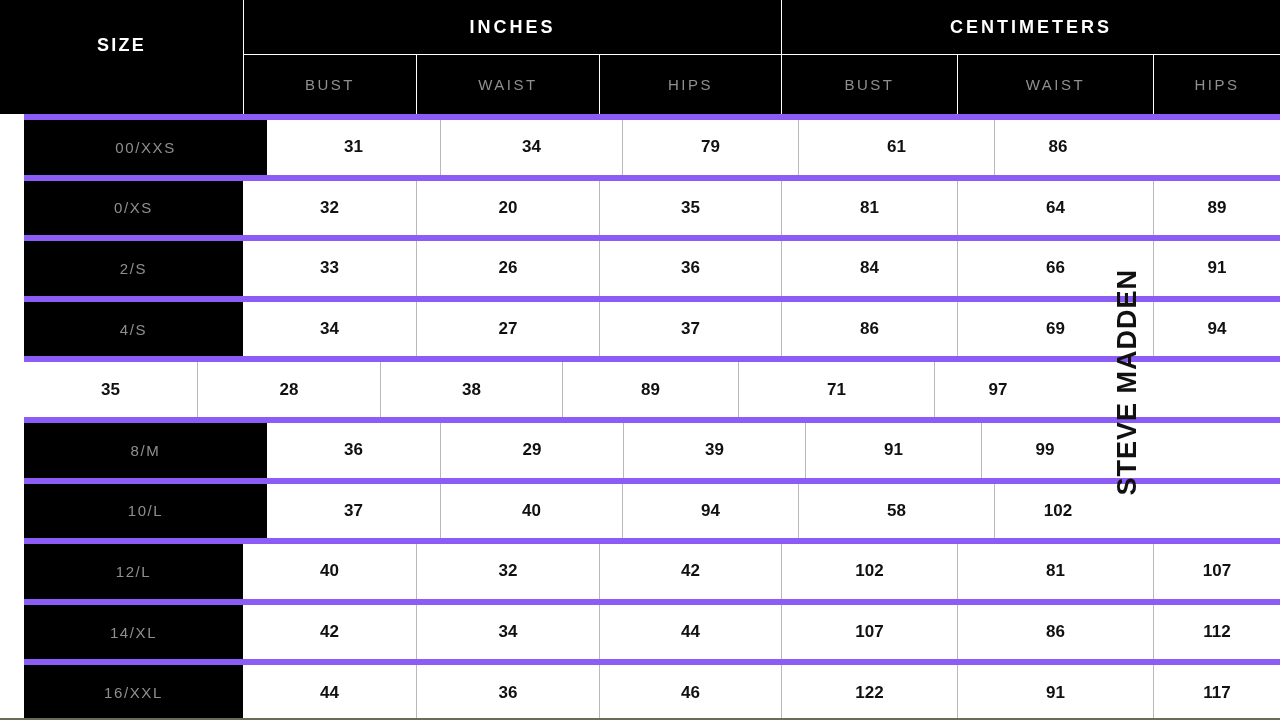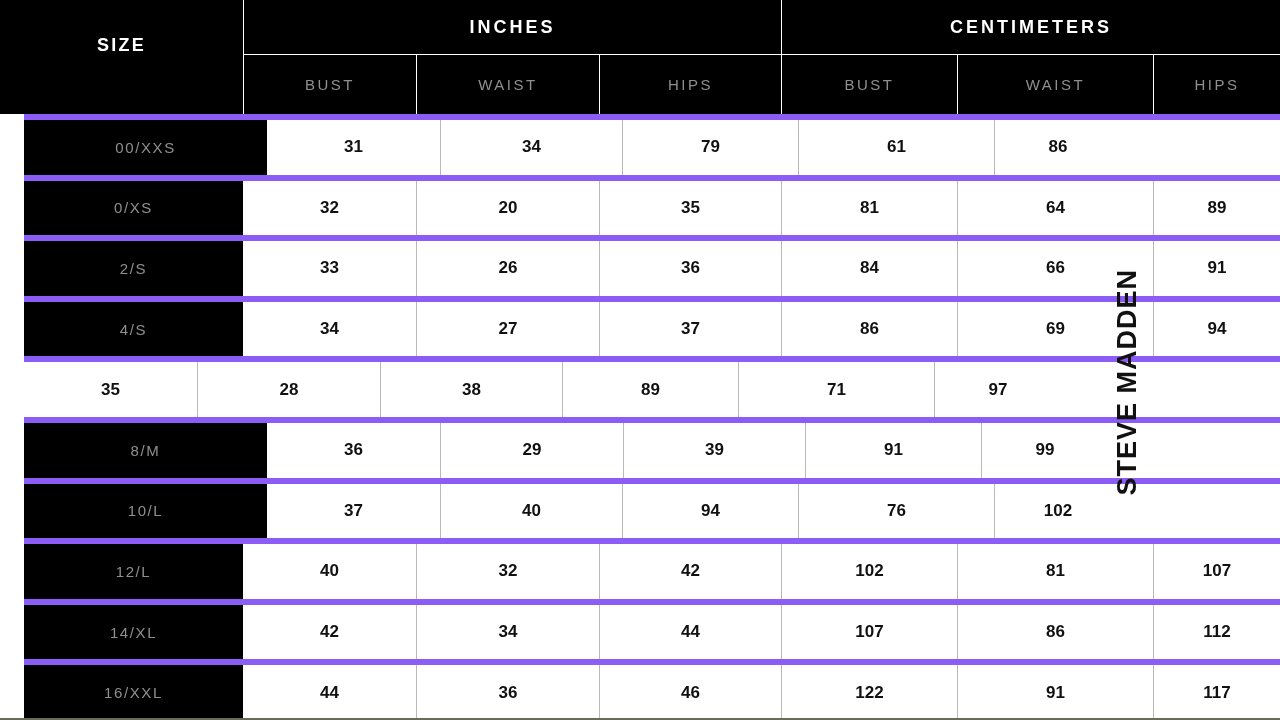--- a/index.html
+++ b/index.html
@@ -222,21 +222,21 @@
         <div class="val" style="flex: 0 0 183px;">29</div>
         <div class="val" style="flex: 0 0 182px;">39</div>
         <div class="val" style="flex: 0 0 176px;">91</div>
         <div class="val" style="flex: 0 0 127px;">99</div>
       </div>
       <div class="row">
         <div class="size-cell">10/L</div>
         <div class="val first" style="flex: 0 0 173px;">37</div>
         <div class="val" style="flex: 0 0 182px;">40</div>
         <div class="val" style="flex: 0 0 176px;">94</div>
-        <div class="val" style="flex: 0 0 196px;">76</div>
+        <div class="val" style="flex: 0 0 196px;">58</div>
         <div class="val" style="flex: 0 0 127px;">102</div>
       </div>
       <div class="row">
         <div class="size-cell">12/L</div>
         <div class="val first" style="flex: 0 0 173px;">40</div>
         <div class="val" style="flex: 0 0 183px;">32</div>
         <div class="val" style="flex: 0 0 182px;">42</div>
         <div class="val" style="flex: 0 0 176px;">102</div>
         <div class="val" style="flex: 0 0 196px;">81</div>
         <div class="val" style="flex: 0 0 127px;">107</div>

